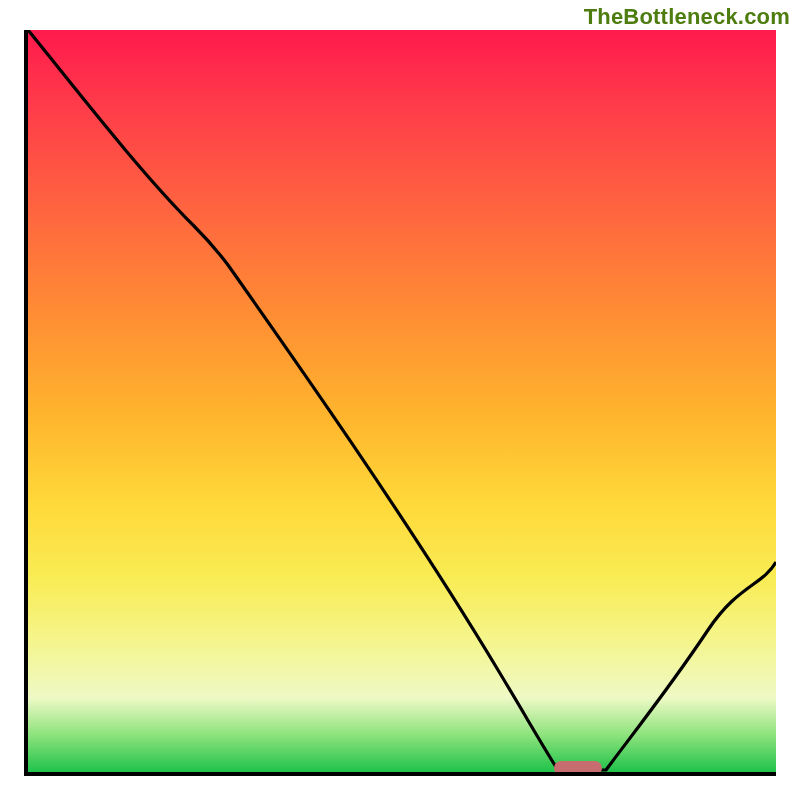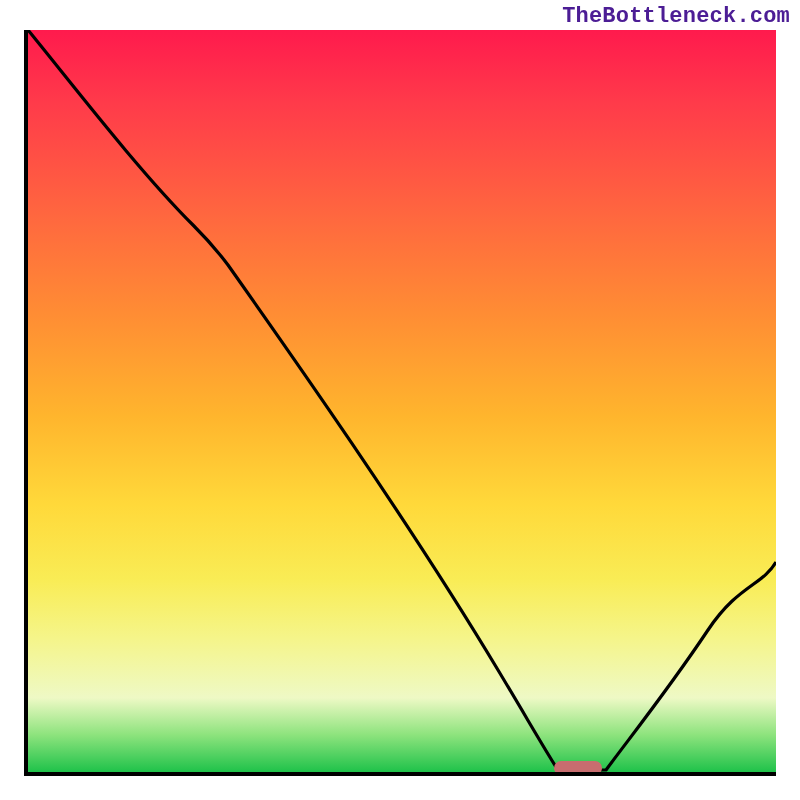--- a/index.html
+++ b/index.html
@@ -15,24 +15,23 @@
     width: 800px;
     height: 800px;
     background: #ffffff;
   }
   .watermark {
     position: absolute;
     top: 4px;
     right: 10px;
     font-size: 22px;
     font-weight: 600;
-    color: #4c1d95;
+    color: #4d7c0f;
     letter-spacing: 0.2px;
     z-index: 3;
-    font-family: Liberation Mono, monospace;
   }
   .plot-area {
     position: absolute;
     left: 24px;
     top: 30px;
     width: 752px;
     height: 746px;
     border-left: 4px solid #000;
     border-bottom: 4px solid #000;
     box-sizing: border-box;

